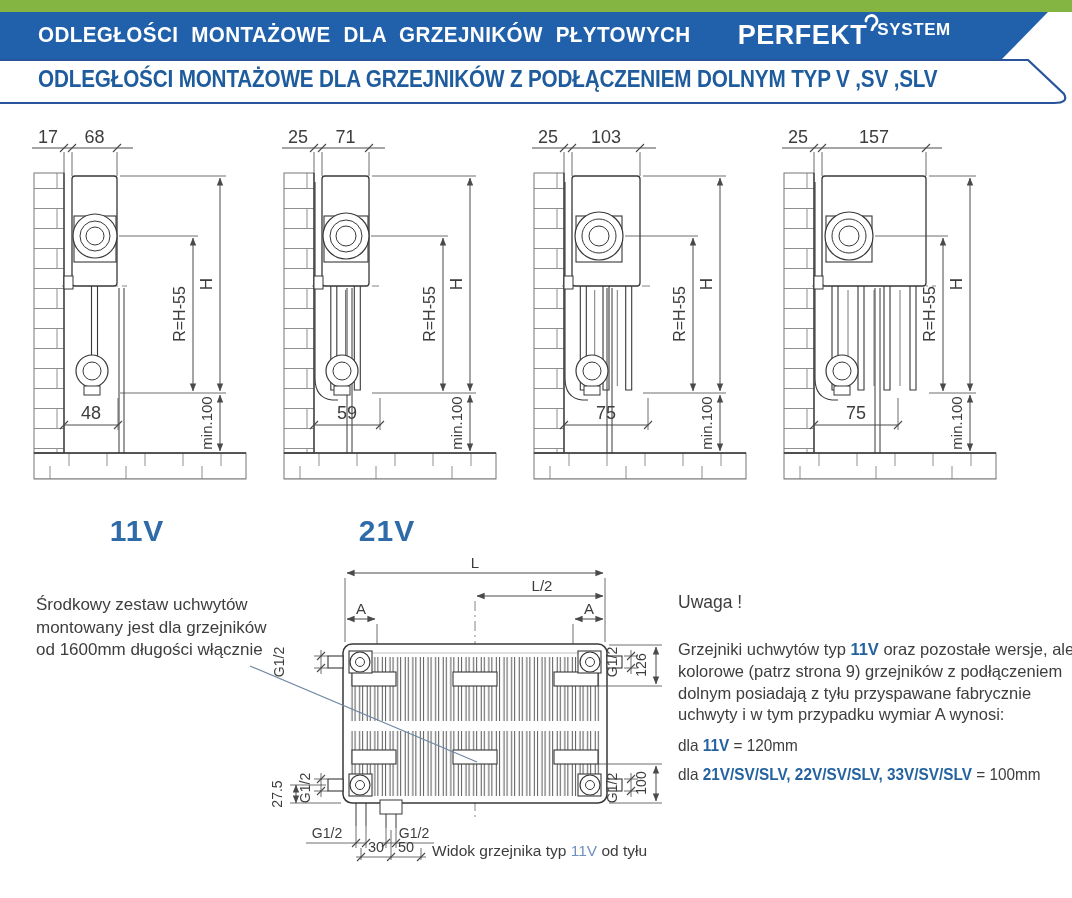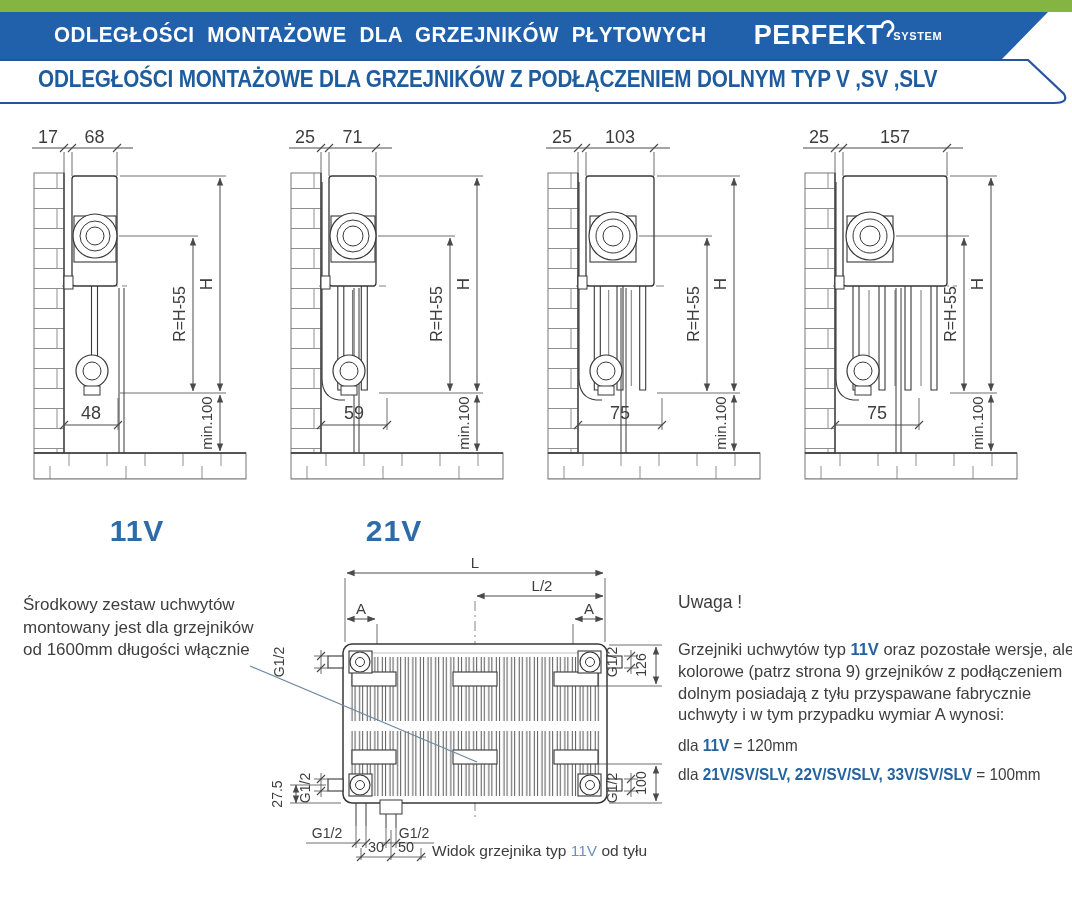--- a/index.html
+++ b/index.html
@@ -2,45 +2,45 @@
 <html><head>
 <meta charset="utf-8">
 <style>
   html,body{margin:0;padding:0;background:#e8e8e8}
   .page{position:relative;width:1072px;height:898px;background:#fff;overflow:hidden;
         font-family:"Liberation Sans",sans-serif;margin:0 auto}
   
   .green-bar{position:absolute;top:0;left:0;width:1072px;height:12px;background:#84b441}
   .banner-blue{position:absolute;top:12px;left:0;width:1052px;height:47px;background:#2160aa;
 1    clip-path:polygon(-5px 0,1048px 0,1002px 100%,-5px 100%);
-    display:flex;align-items:center;padding-left:54px;box-sizing:border-box}
+    display:flex;align-items:center;padding-left:38px;box-sizing:border-box}
   .banner-blue{clip-path:polygon(-5px 0,1048px 0,1002px 100%,-5px 100%)}
   .banner-title{color:#fff;font-size:21.5px;font-weight:bold;letter-spacing:.4px;word-spacing:7px;
     transform:scaleX(.96);transform-origin:left;white-space:nowrap}
-  .logo{margin-left:20px;color:#fff;display:flex;align-items:center;position:relative}
+  .logo{margin-left:20px;color:#fff;display:flex;align-items:flex-start;position:relative}
   .logo-main{font-size:27px;font-weight:bold;letter-spacing:.5px}
   .hook{position:relative;top:-9px;margin-left:-3px}
-  .logo-sub{font-size:11px;font-weight:bold;letter-spacing:.6px;margin-left:-2px}
+  .logo-sub{font-size:17px;font-weight:bold;letter-spacing:.6px;margin-left:-2px}
   .banner-white{position:absolute;top:59px;left:0;width:1072px;height:48px}
   .banner2-text{position:absolute;top:66px;left:38px;font-size:23px;font-weight:bold;color:#1e5c9e;
     letter-spacing:-.2px;white-space:nowrap;transform:scaleX(.90);transform-origin:left}
   
-  .diagrams{position:absolute;top:128px;left:12px;display:flex;gap:7px}
+  .diagrams{position:absolute;top:128px;left:12px;display:flex;}
   .diagram{width:250px}
   .dlabel{text-align:center;font-size:30px;font-weight:bold;color:#2e6ba8;margin-top:4px;letter-spacing:1px}
   svg text{fill:#3d3d3d;font-family:"Liberation Sans",sans-serif}
   .ext{stroke:#4a4a4a;stroke-width:.8;fill:none}
   .dim{stroke:#4a4a4a;stroke-width:1;fill:none}
   .slash{stroke:#4a4a4a;stroke-width:1.1;fill:none}
   .dash{stroke:#666;stroke-width:.8;stroke-dasharray:10 4 2 4;fill:none}
   .capb{fill:#6f8fc0}
   
   .rear{position:absolute;top:556px;left:270px}
   .annot{position:absolute;top:640px;left:240px;pointer-events:none}
-  .note-left{position:absolute;top:594px;left:23px;width:300px;font-size:17px;line-height:1.33;
+  .note-left{position:absolute;top:594px;left:36px;width:300px;font-size:17px;line-height:1.33;
     color:#3e3e3e;white-space:pre-line}
   .note-right{position:absolute;top:592px;left:678px;width:398px;font-size:16.5px;color:#3e3e3e}
   .uwaga{margin-bottom:26px;font-size:17.5px}
   .para{line-height:1.32;margin-bottom:8px}
   .dla{margin-top:10px;white-space:nowrap;transform:scaleX(.93);transform-origin:left}
   .blu{color:#2563a0;font-weight:bold}
 </style>
 </head>
 <body>
 

